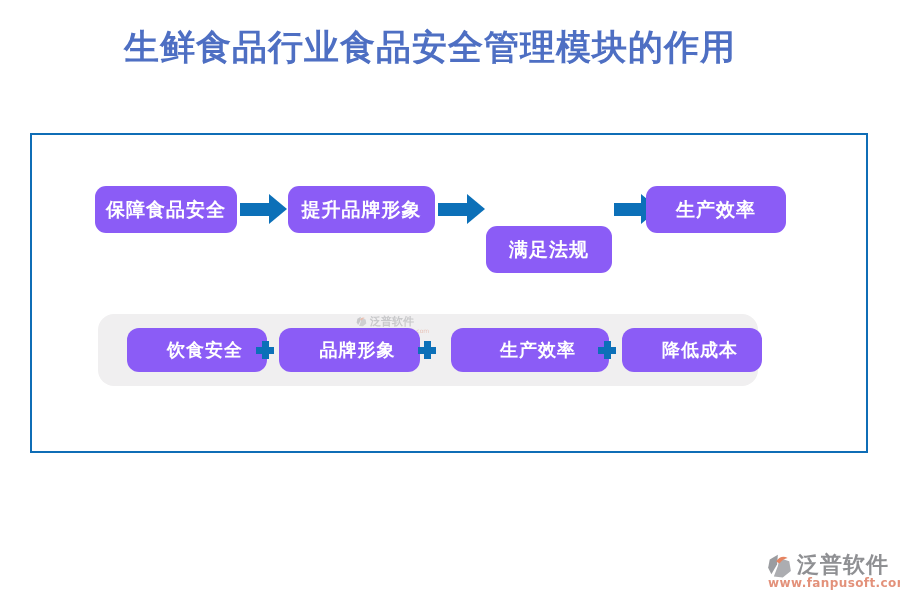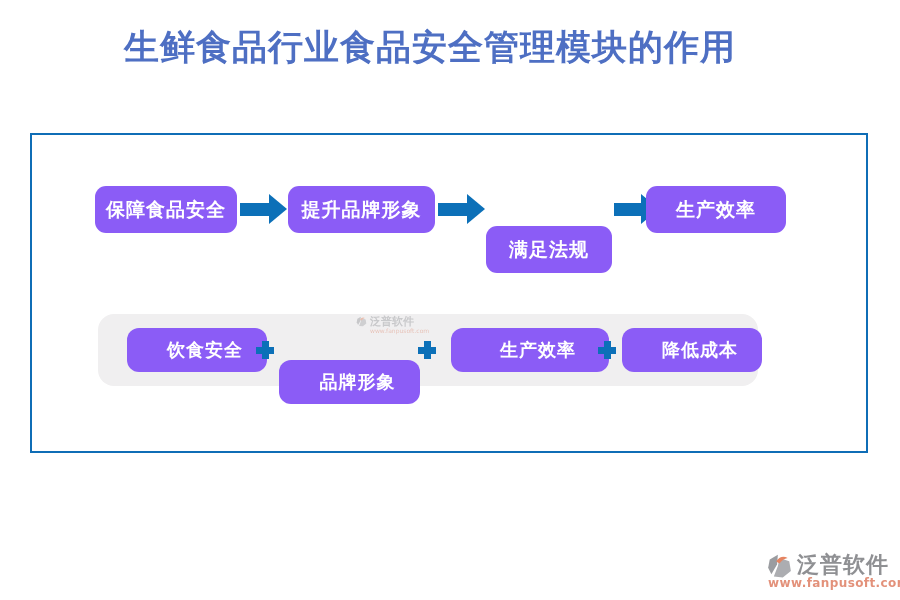--- a/index.html
+++ b/index.html
@@ -41,21 +41,21 @@
   }
   .a3 .shaft{width:27px;}
   .a3 .head{left:27px;}
   
   .sum-panel{
     position:absolute;left:98px;top:314px;width:660px;height:72px;
     background:#f0eff0;border-radius:16px;
   }
   .r2{top:328px;height:44px;line-height:44px;font-size:18px;border-radius:12px;padding-left:16px;}
   .s1{left:127px;width:124px;}
-  .s2{left:279px;width:125px;margin-top:32px;}
+  .s2{left:279px;width:125px;}
   .s3{left:451px;width:142px;}
   .s4{left:622px;width:124px;}
   .plus{position:absolute;top:341px;width:18px;height:18px;}
   .p1{left:256px;}
   .p2{left:418px;}
   .p3{left:598px;}
   .plus::before{content:"";position:absolute;left:0;top:5.5px;width:18px;height:7px;background:#0c70b8;}
   .plus::after{content:"";position:absolute;left:5.5px;top:0;width:7px;height:18px;background:#0c70b8;}
   
   .watermark{

